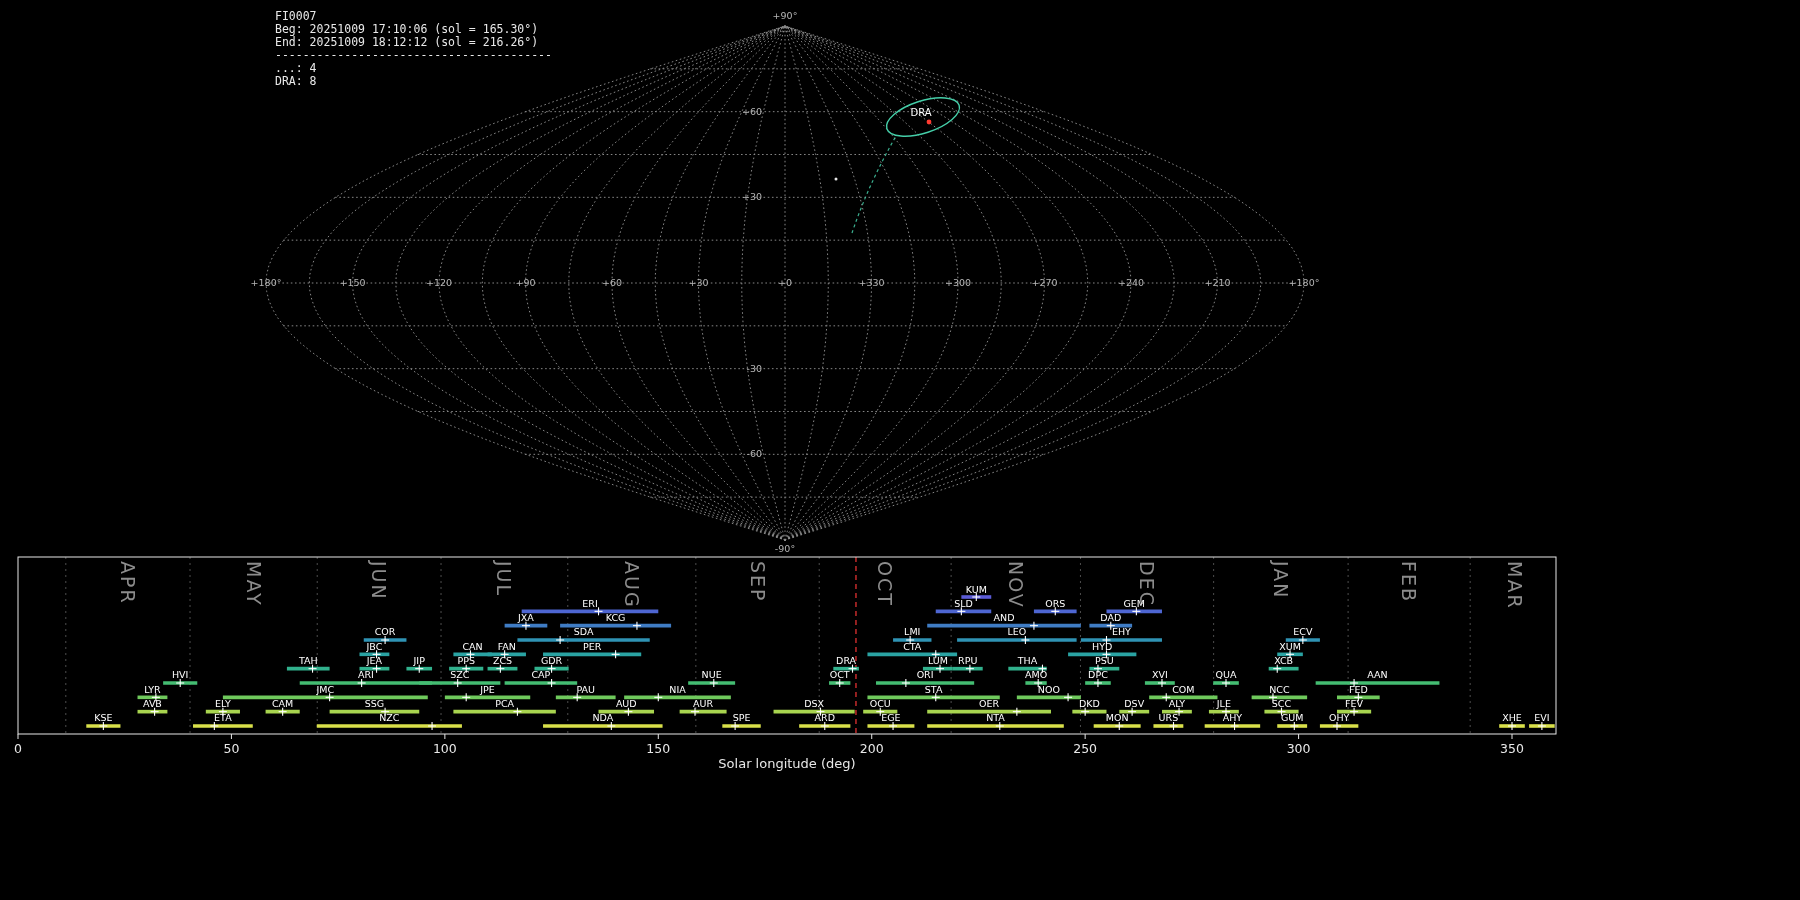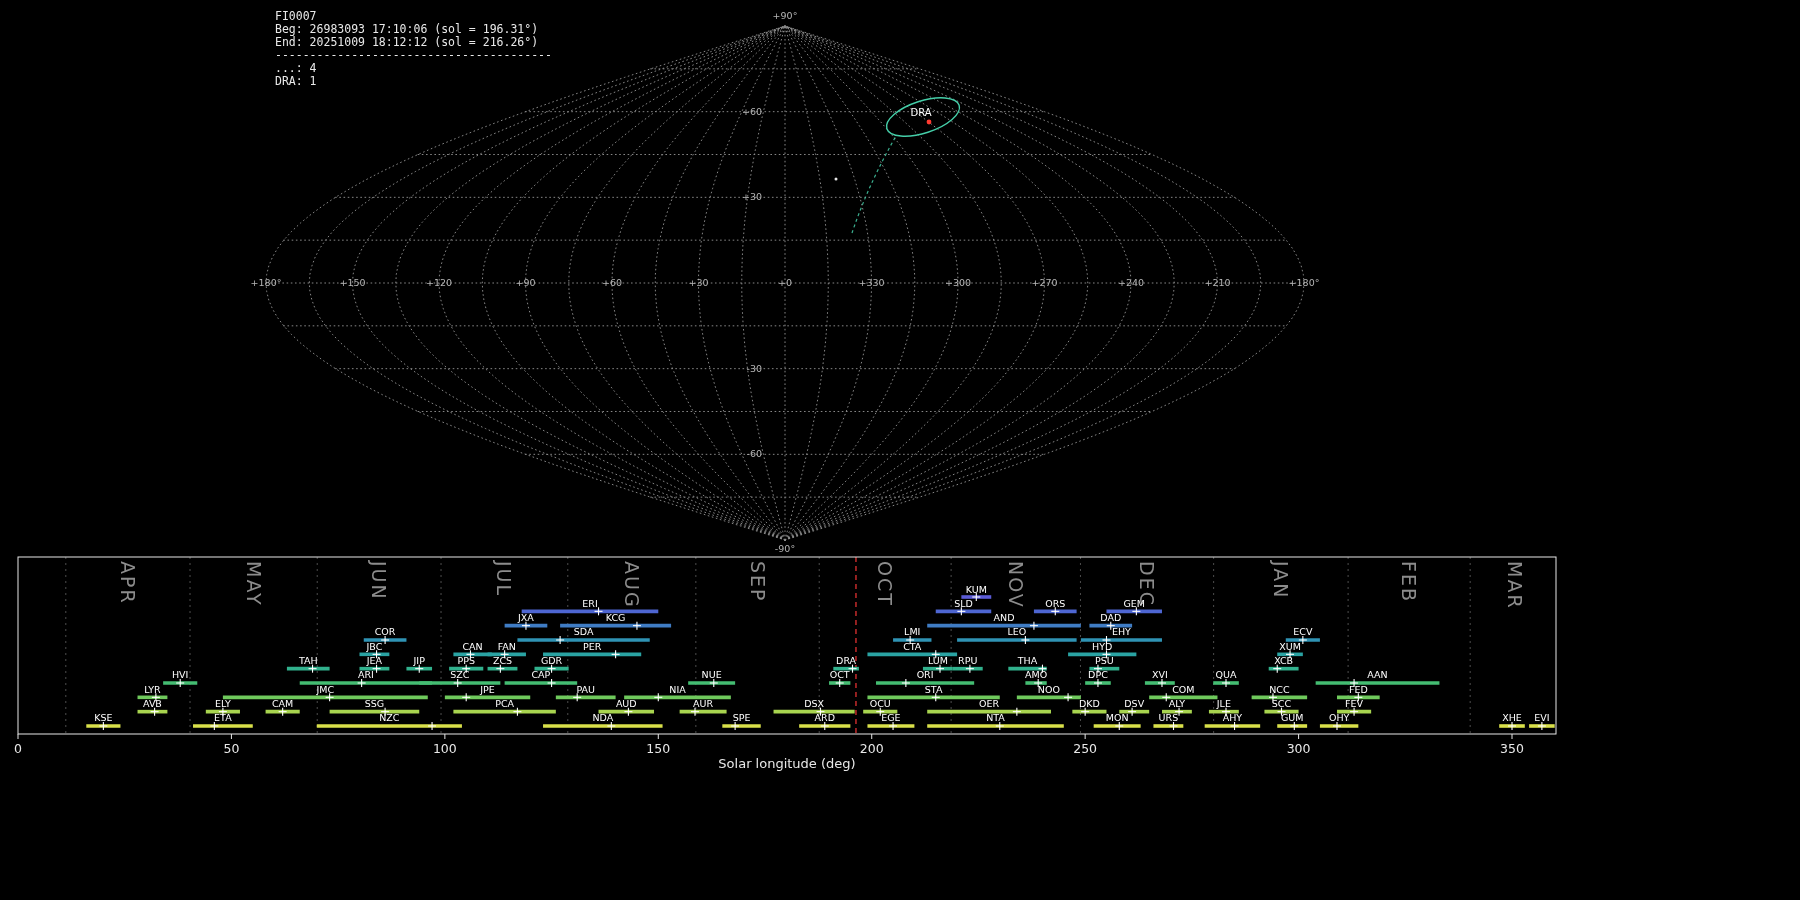--- a/index.html
+++ b/index.html
@@ -6,21 +6,21 @@
   #screen{position:relative;width:1800px;height:900px;background:#000;overflow:hidden;}
   #info{position:absolute;left:275px;top:10px;color:#e9e9e9;font-family:"DejaVu Sans Mono",monospace;font-size:11.5px;line-height:12.9px;white-space:pre;}
   #plot{position:absolute;left:0;top:0;}
   .grid{fill:none;stroke-dasharray:.8 3.4;stroke-linecap:round;stroke-width:1;opacity:.95;}
   text{font-family:"DejaVu Sans",sans-serif;}
 </style>
 </head>
 <body>
 
 <div id="screen">
-  <div id="info"><div>FI0007</div><div>Beg: 26983093 17:10:06 (sol = 196.31°)</div><div>End: 20251009 18:12:12 (sol = 216.26°)</div><div>----------------------------------------</div><div>...: 4</div><div>DRA: 1</div></div>
+  <div id="info"><div>FI0007</div><div>Beg: 20251009 17:10:06 (sol = 165.30°)</div><div>End: 20251009 18:12:12 (sol = 216.26°)</div><div>----------------------------------------</div><div>...: 4</div><div>DRA: 8</div></div>
   <svg id="plot" width="1800" height="900">
       <g>
         <line x1="650.6729155917917" y1="497.16666666666663" x2="919.3270844082083" y2="497.16666666666663" class="grid" stroke="#8d8d8d"></line>
         <line x1="525.5" y1="454.33333333333337" x2="1044.5" y2="454.33333333333337" class="grid" stroke="#8d8d8d"></line>
         <line x1="418.0115805641818" y1="411.5" x2="1151.9884194358183" y2="411.5" class="grid" stroke="#8d8d8d"></line>
         <line x1="335.53281543587633" y1="368.6666666666667" x2="1234.4671845641237" y2="368.6666666666667" class="grid" stroke="#8d8d8d"></line>
         <line x1="283.68449615597353" y1="325.8333333333333" x2="1286.3155038440264" y2="325.8333333333333" class="grid" stroke="#8d8d8d"></line>
         <line x1="266" y1="283" x2="1304" y2="283" class="grid" stroke="#8d8d8d"></line>
         <line x1="283.68449615597353" y1="240.16666666666666" x2="1286.3155038440264" y2="240.16666666666666" class="grid" stroke="#8d8d8d"></line>
         <line x1="335.53281543587633" y1="197.33333333333331" x2="1234.4671845641237" y2="197.33333333333331" class="grid" stroke="#8d8d8d"></line>

